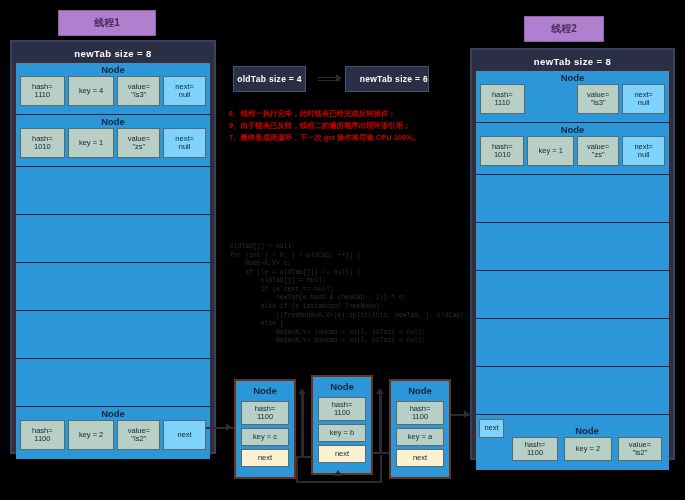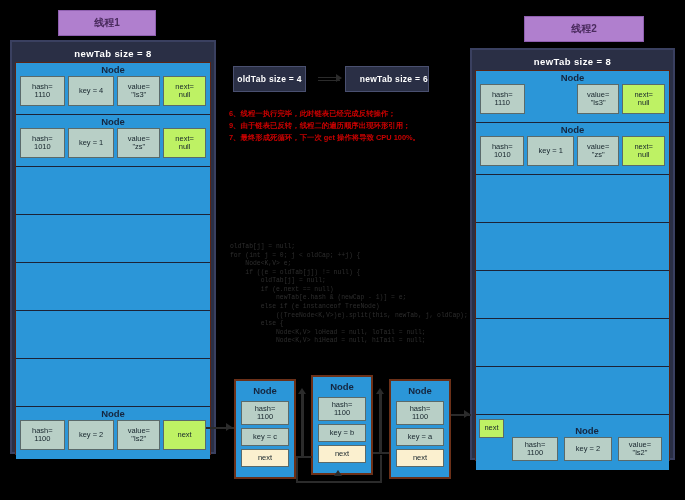--- a/index.html
+++ b/index.html
@@ -43,21 +43,21 @@
     display:flex;align-items:center;justify-content:space-between;
     padding:0 4px;gap:3px;
   }
   .fld{
     border:1px solid #5a6a6a;font-size:7.5px;color:#16242b;
     text-align:center;line-height:1.08;
     display:flex;align-items:center;justify-content:center;
     box-sizing:border-box;padding:1px 0;
   }
   .fld.green{background:#b8cfc6;}
-  .fld.cream{background:#bef264;}
+  .fld.cream{background:#7dd3fc;}
   .fld.spacer{border:none;background:transparent;}
 
   
   .mini-tab{
     background:#2a2f45;border:1px solid #4a5070;
     color:#ffffff;font-size:8.5px;font-weight:bold;
     display:flex;align-items:center;justify-content:center;
     letter-spacing:.3px;
   }
 
@@ -151,21 +151,21 @@
 1100</div>
           <div class="fld green" style="width: 48px; height: 30px; white-space: pre-line;">key = 2</div>
           <div class="fld green" style="width: 44px; height: 30px; white-space: pre-line;">value=
 "ls2"</div>
           <div class="fld cream" style="width: 44px; height: 30px; white-space: pre-line;">next</div>
         </div>
       </div>
     </div>
 </div>
 
-<div class="abs thread-label" style="left:524px;top:16px;width:120px;height:26px;">
+<div class="abs thread-label" style="left:524px;top:16px;width:80px;height:26px;">
   <span>线程2</span>
 </div>
 
 <div class="abs tab-panel" style="left:470px;top:48px;width:205px;height:412px;">
   <div class="tab-panel-title">newTab   size = 8</div>
   <div class="slots" id="right-slots" style="height:389px;">
       <div class="slot" style="height: 52px;">
         <div class="slot-node-title">Node</div>
         <div class="fields">
           <div class="fld green" style="width: 46px; height: 30px; white-space: pre-line;">hash=

